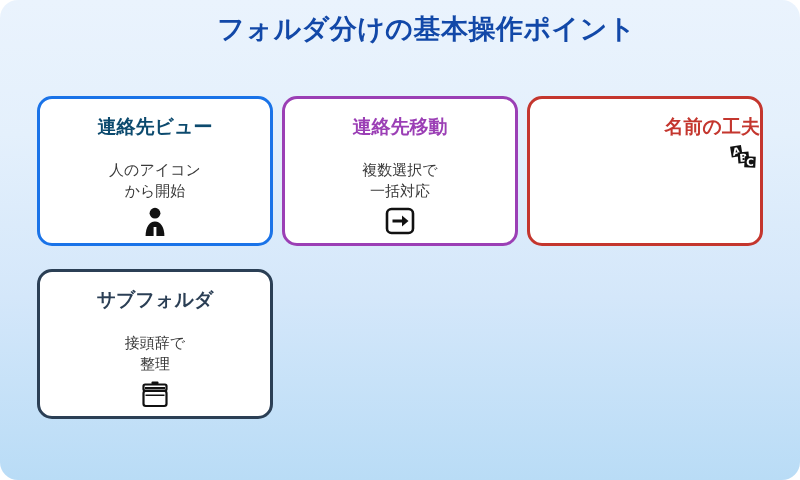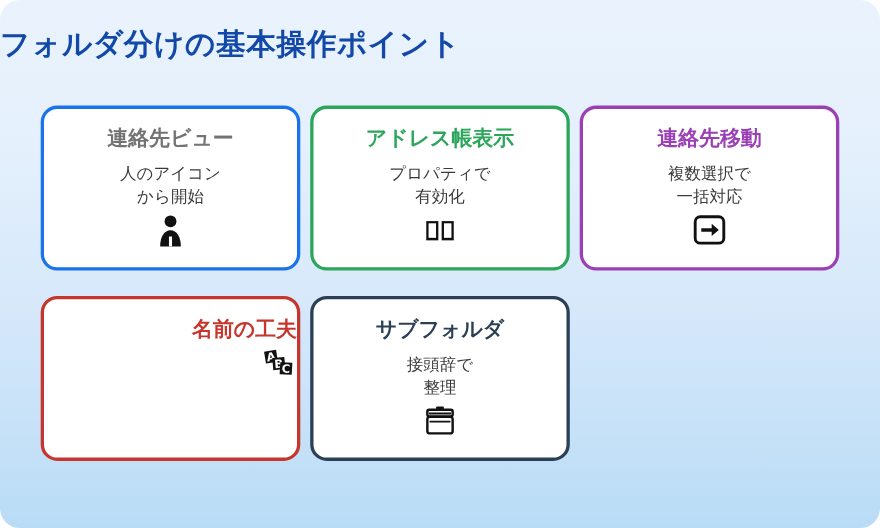--- a/index.html
+++ b/index.html
@@ -20,24 +20,24 @@
     height: 480px;
     box-sizing: border-box;
     border-radius: 18px;
     background: linear-gradient(180deg, #eaf3fd 0%, #e4f0fc 28%, #d4e7fa 62%, #b9dcf6 100%);
     overflow: hidden;
   }
 
   
   #title {
     position: absolute;
-    top: 22px;
+    top: 11px;
     left: 0;
     width: 636px;
-    text-align: left;
+    text-align: right;
     font-size: 27px;
     font-weight: bold;
     color: #1248a8;
     letter-spacing: 0.5px;
     white-space: nowrap;
   }
 
   
   #grid {
     position: absolute;
@@ -68,21 +68,21 @@
     margin-top: 17px;
     font-size: 19px;
     font-weight: bold;
     line-height: 1.1;
     text-align: center;
     white-space: nowrap;
     color: #1a73e8;
   }
 
   .card-desc {
-    margin-top: 11px;
+    margin-top: 23px;
     font-size: 15px;
     line-height: 1.42;
     text-align: center;
     color: #3a3a3a;
     white-space: pre-line;
   }
 
   .card-icon {
     margin-top: 2px;
     width: 34px;
@@ -96,46 +96,33 @@
 </head>
 <body>
 
 <div id="canvas" style="background: linear-gradient(rgb(234, 243, 253) 0%, rgb(228, 240, 252) 28%, rgb(212, 231, 250) 62%, rgb(185, 220, 246) 100%);">
 
   <div id="title" style="color: rgb(18, 72, 168);">フォルダ分けの基本操作ポイント</div>
 
   <div id="grid">
 
     <div class="card" style="border-color: rgb(26, 115, 232);">
-      <div class="card-title" style="color: #737373;">連絡先ビュー</div>
+      <div class="card-title" style="color: #0c4a6e;">連絡先ビュー</div>
       <div class="card-desc">人のアイコン
 から開始</div>
       <div class="card-icon">
         <svg viewBox="0 0 32 32" width="32" height="32" aria-hidden="true">
           <circle cx="16" cy="8.2" r="5.4" fill="#111111"></circle>
           <path d="M6.6 31 C6.6 22.2 10.4 16.4 16 16.4 C21.6 16.4 25.4 22.2 25.4 31 Z" fill="#111111"></path>
           <rect x="14.6" y="22" width="2.8" height="9" fill="#ffffff"></rect>
         </svg>
       </div>
     </div>
 
 
-    <div class="card" style="border-color: rgb(44, 166, 90);">
-      <div class="card-title" style="color: rgb(44, 166, 90);">アドレス帳表示</div>
-      <div class="card-desc">プロパティで
-有効化</div>
-      <div class="card-icon">
-        <svg viewBox="0 0 32 32" width="32" height="32" aria-hidden="true">
-          <rect x="3.5" y="8" width="11" height="17.5" fill="#111111"></rect>
-          <rect x="17.5" y="8" width="11" height="17.5" fill="#111111"></rect>
-          <rect x="5.6" y="10" width="6.8" height="13.2" fill="#ffffff"></rect>
-          <rect x="19.6" y="10" width="6.8" height="13.2" fill="#ffffff"></rect>
-        </svg>
-      </div>
-    </div>
 
     <div class="card" style="border-color: rgb(155, 63, 181);">
       <div class="card-title" style="color: rgb(155, 63, 181); text-align: center;">連絡先移動</div>
       <div class="card-desc">複数選択で
 一括対応</div>
       <div class="card-icon">
         <svg viewBox="0 0 32 32" width="32" height="32" aria-hidden="true">
           <rect x="3" y="4" width="26" height="24" rx="4.5" fill="none" stroke="#111111" stroke-width="2.6"></rect>
           <path d="M8.5 16 H20.5" stroke="#111111" stroke-width="3.2" stroke-linecap="butt"></path>
           <path d="M18 10.5 L24.5 16 L18 21.5 Z" fill="#111111"></path>

